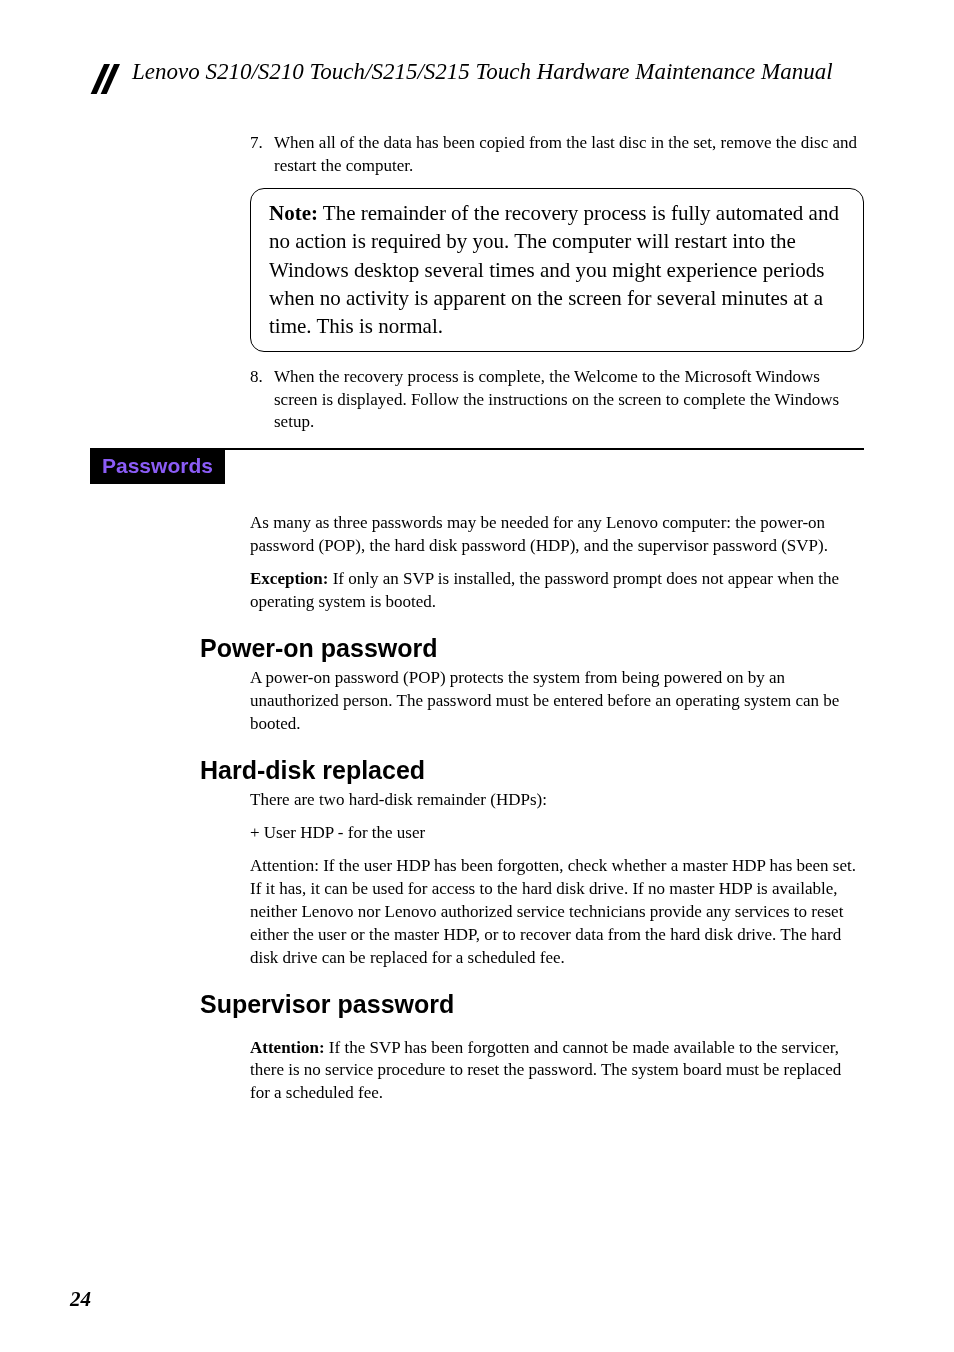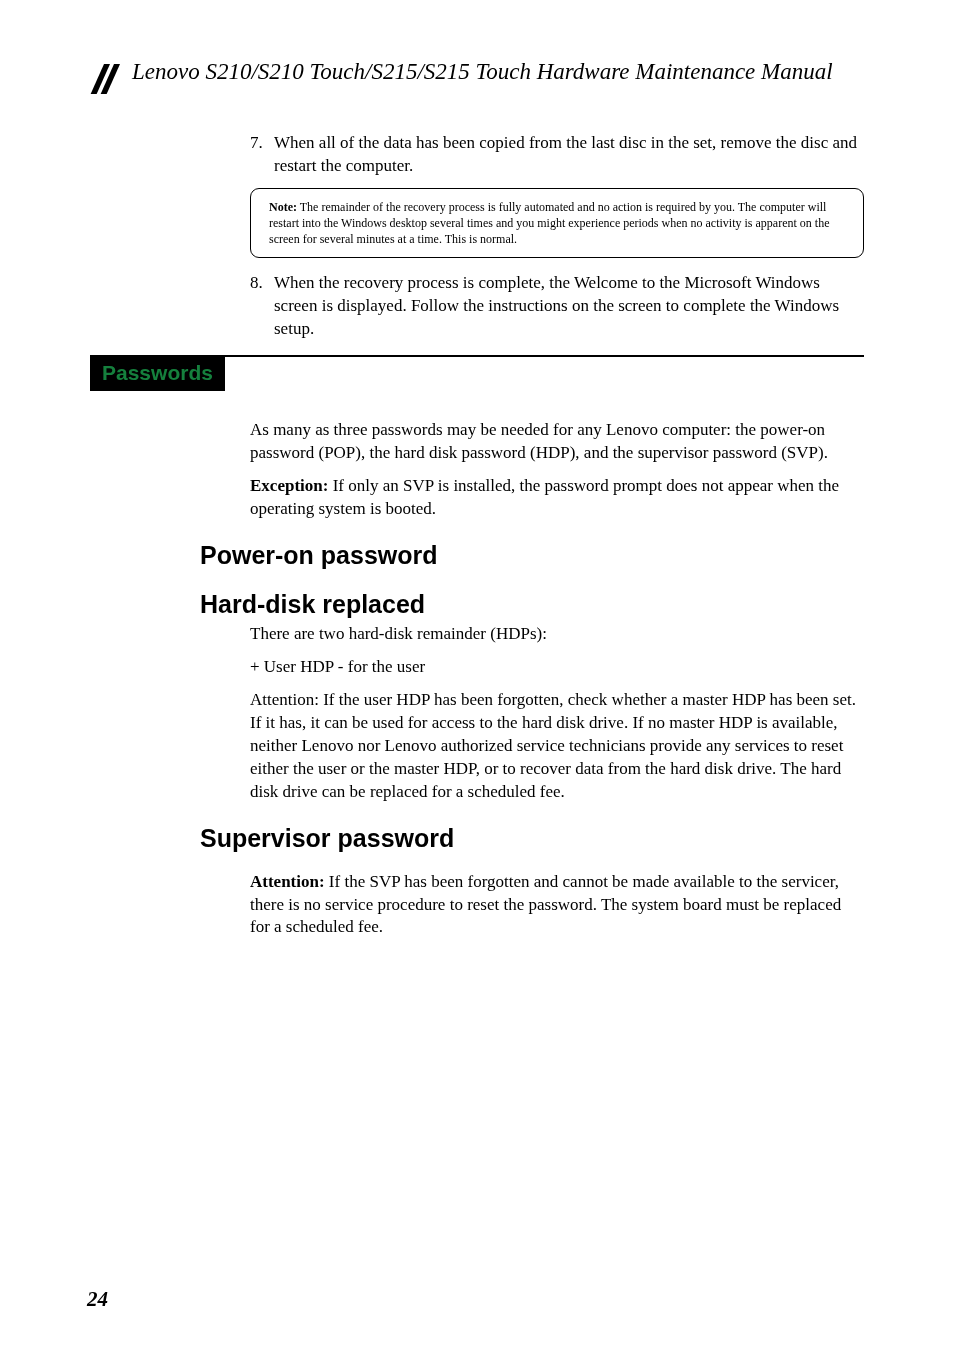--- a/index.html
+++ b/index.html
@@ -37,34 +37,34 @@
   }
   .ol-num {
     width: 24px;
     flex: 0 0 24px;
   }
   .ol-text {
     flex: 1;
   }
   .note-box {
     border: 1px solid #000;
-    border-radius: 9px;
+    border-radius: 14px;
     padding: 10px 18px;
     margin: 6px 0 14px 0;
-    font-size: 12px;
+    font-size: 21px;
     line-height: 1.35;
   }
   .section-bar {
     margin: 14px 0 28px -160px;
     border-top: 2px solid #000;
     display: flex;
   }
   .section-tab {
     background: #000;
-    color: #15803d;
+    color: #8b5cf6;
     font-family: Arial, Helvetica, sans-serif;
     font-weight: bold;
     font-size: 21px;
     padding: 4px 12px 6px 12px;
   }
   .para {
     font-size: 17px;
     line-height: 1.35;
     margin-bottom: 10px;
   }
@@ -72,21 +72,21 @@
     font-family: Arial, Helvetica, sans-serif;
     font-weight: bold;
     font-size: 25px;
     margin-top: 20px;
     margin-bottom: 4px;
     margin-left: -50px;
   }
   .bold-run { font-weight: bold; }
   .page-num {
     position: absolute;
-    left: 87px;
+    left: 70px;
     bottom: 40px;
     font-style: italic;
     font-weight: bold;
     font-size: 21px;
   }
 </style>
 </head>
 <body>
 
 <div class="logo-block">
@@ -118,20 +118,21 @@
   <div class="section-bar">
     <div class="section-tab">Passwords</div>
   </div>
 
   <div class="para">As many as three passwords may be needed for any Lenovo computer: the power-on password (POP), the hard disk password (HDP), and the supervisor password (SVP).</div>
   <div class="para">
     <span class="bold-run">Exception:</span><span> If only an SVP is installed, the password prompt does not appear when the operating system is booted.</span>
   </div>
 
   <div class="sub-head">Power-on password</div>
+  <div class="para">A power-on password (POP) protects the system from being powered on by an unauthorized person. The password must be entered before an operating system can be booted.</div>
 
   <div class="sub-head">Hard-disk replaced</div>
   <div class="para">There are two hard-disk remainder (HDPs):</div>
   <div class="para">+ User HDP - for the user</div>
   <div class="para">Attention: If the user HDP has been forgotten, check whether a master HDP has been set. If it has, it can be used for access to the hard disk drive. If no master HDP is available, neither Lenovo nor Lenovo authorized service technicians provide any services to reset either the user or the master HDP, or to recover data from the hard disk drive. The hard disk drive can be replaced for a scheduled fee.</div>
 
   <div class="sub-head">Supervisor password</div>
   <div class="para" style="margin-top:18px">
     <span class="bold-run">Attention:</span><span> If the SVP has been forgotten and cannot be made available to the servicer, there is no service procedure to reset the password. The system board must be replaced for a scheduled fee.</span>
   </div>

